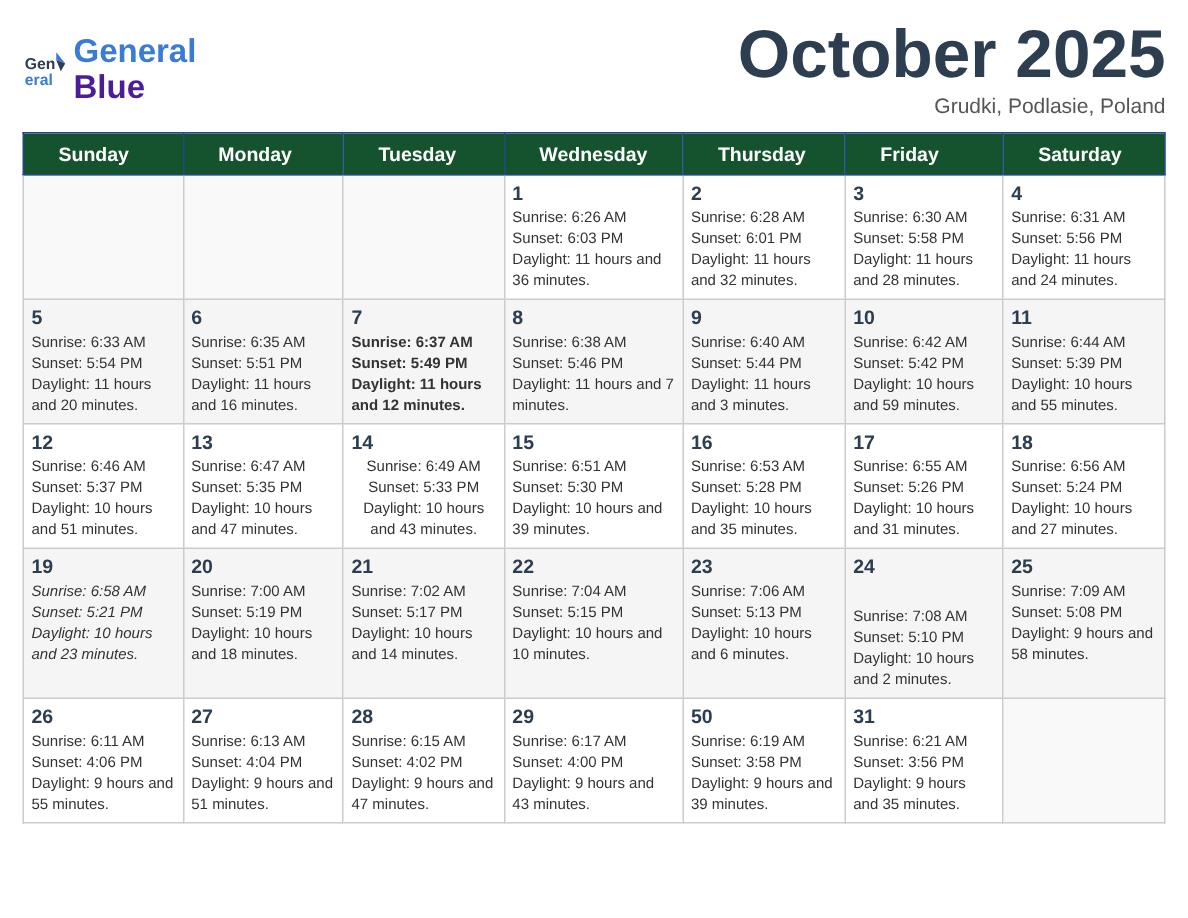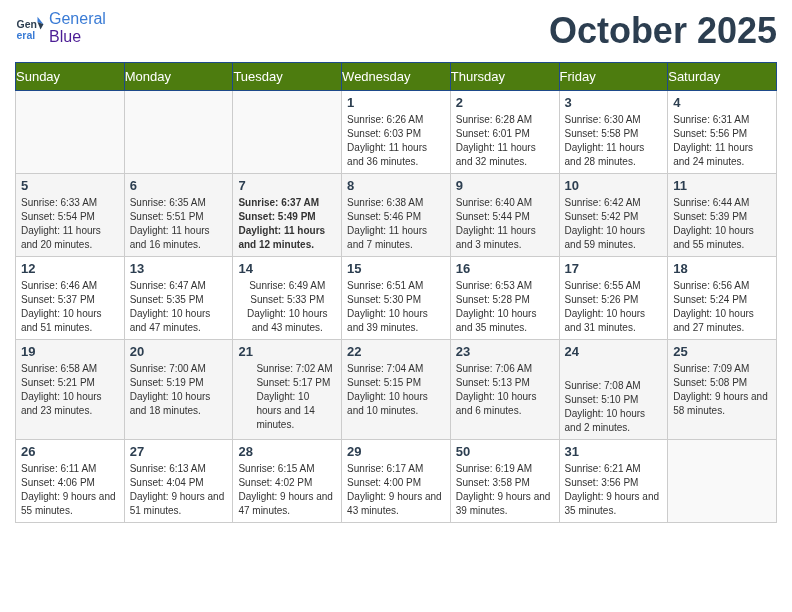--- a/index.html
+++ b/index.html
@@ -13,54 +13,55 @@
     .header {
       display: flex;
       justify-content: space-between;
       align-items: flex-start;
       margin-bottom: 10px;
     }
     .logo {
       display: flex;
       align-items: center;
       gap: 4px;
+      margin-top: 12px;
     }
     .logo-text {
-      font-size: 16px;
-      font-weight: normal;
+      font-size: 22px;
+      font-weight: bold;
       color: #2c3e50;
       line-height: 1.1;
     }
     .logo-text span { color: #3a7bd5; }
     .logo-icon {
       width: 30px;
       height: 30px;
     }
     .title-block { text-align: right; }
     .month-title {
-      font-size: 36px;
+      font-size: 45px;
       font-weight: bold;
       color: #2c3e50;
     }
     .subtitle {
       font-size: 14px;
       color: #555;
     }
     table {
       width: 100%;
       border-collapse: collapse;
       font-size: 11px;
     }
     thead th {
-      background: #4d7c0f;
+      background: #14532d;
       color: #fff;
       text-align: left;
-      padding: 6px 0;
+      padding: 6px 23px;
       font-size: 13px;
-      font-weight: normal;
+      font-weight: bold;
       border: 1px solid #1e4a8a;
     }
     tbody td {
       border: 1px solid #ccc;
       vertical-align: top;
       padding: 4px 5px;
       width: calc(100% / 7);
       min-height: 80px;
       background: #fff;
     }
@@ -91,20 +92,21 @@
     </svg>
     <div>
       <div class="logo-text">
         <span>General</span><br>
         <span style="color:#4c1d95;">Blue</span>
       </div>
     </div>
   </div>
   <div class="title-block">
     <div class="month-title">October 2025</div>
+    <div class="subtitle">Grudki, Podlasie, Poland</div>
   </div>
 </div>
 
 <table>
   <thead>
     <tr>
     <th>Sunday</th>
         <th>Monday</th>
         <th>Tuesday</th>
         <th>Wednesday</th>
@@ -227,33 +229,33 @@
         <td>
           <div class="day-num">18</div>
           <div class="day-detail" style="white-space: pre-line;">Sunrise: 6:56 AM
 Sunset: 5:24 PM
 Daylight: 10 hours and 27 minutes.</div>
         </td>
       </tr>
       <tr>
         <td>
           <div class="day-num">19</div>
-          <div class="day-detail" style="white-space: pre-line;">Sunrise: 6:58 AM
+          <div class="day-detail" style="white-space: pre-line; font-style: italic;">Sunrise: 6:58 AM
 Sunset: 5:21 PM
 Daylight: 10 hours and 23 minutes.</div>
         </td>
         <td>
           <div class="day-num">20</div>
           <div class="day-detail" style="white-space: pre-line;">Sunrise: 7:00 AM
 Sunset: 5:19 PM
 Daylight: 10 hours and 18 minutes.</div>
         </td>
         <td>
           <div class="day-num">21</div>
-          <div class="day-detail" style="white-space: pre-line; margin-left: 18px;">Sunrise: 7:02 AM
+          <div class="day-detail" style="white-space: pre-line;">Sunrise: 7:02 AM
 Sunset: 5:17 PM
 Daylight: 10 hours and 14 minutes.</div>
         </td>
         <td>
           <div class="day-num">22</div>
           <div class="day-detail" style="white-space: pre-line;">Sunrise: 7:04 AM
 Sunset: 5:15 PM
 Daylight: 10 hours and 10 minutes.</div>
         </td>
         <td>

